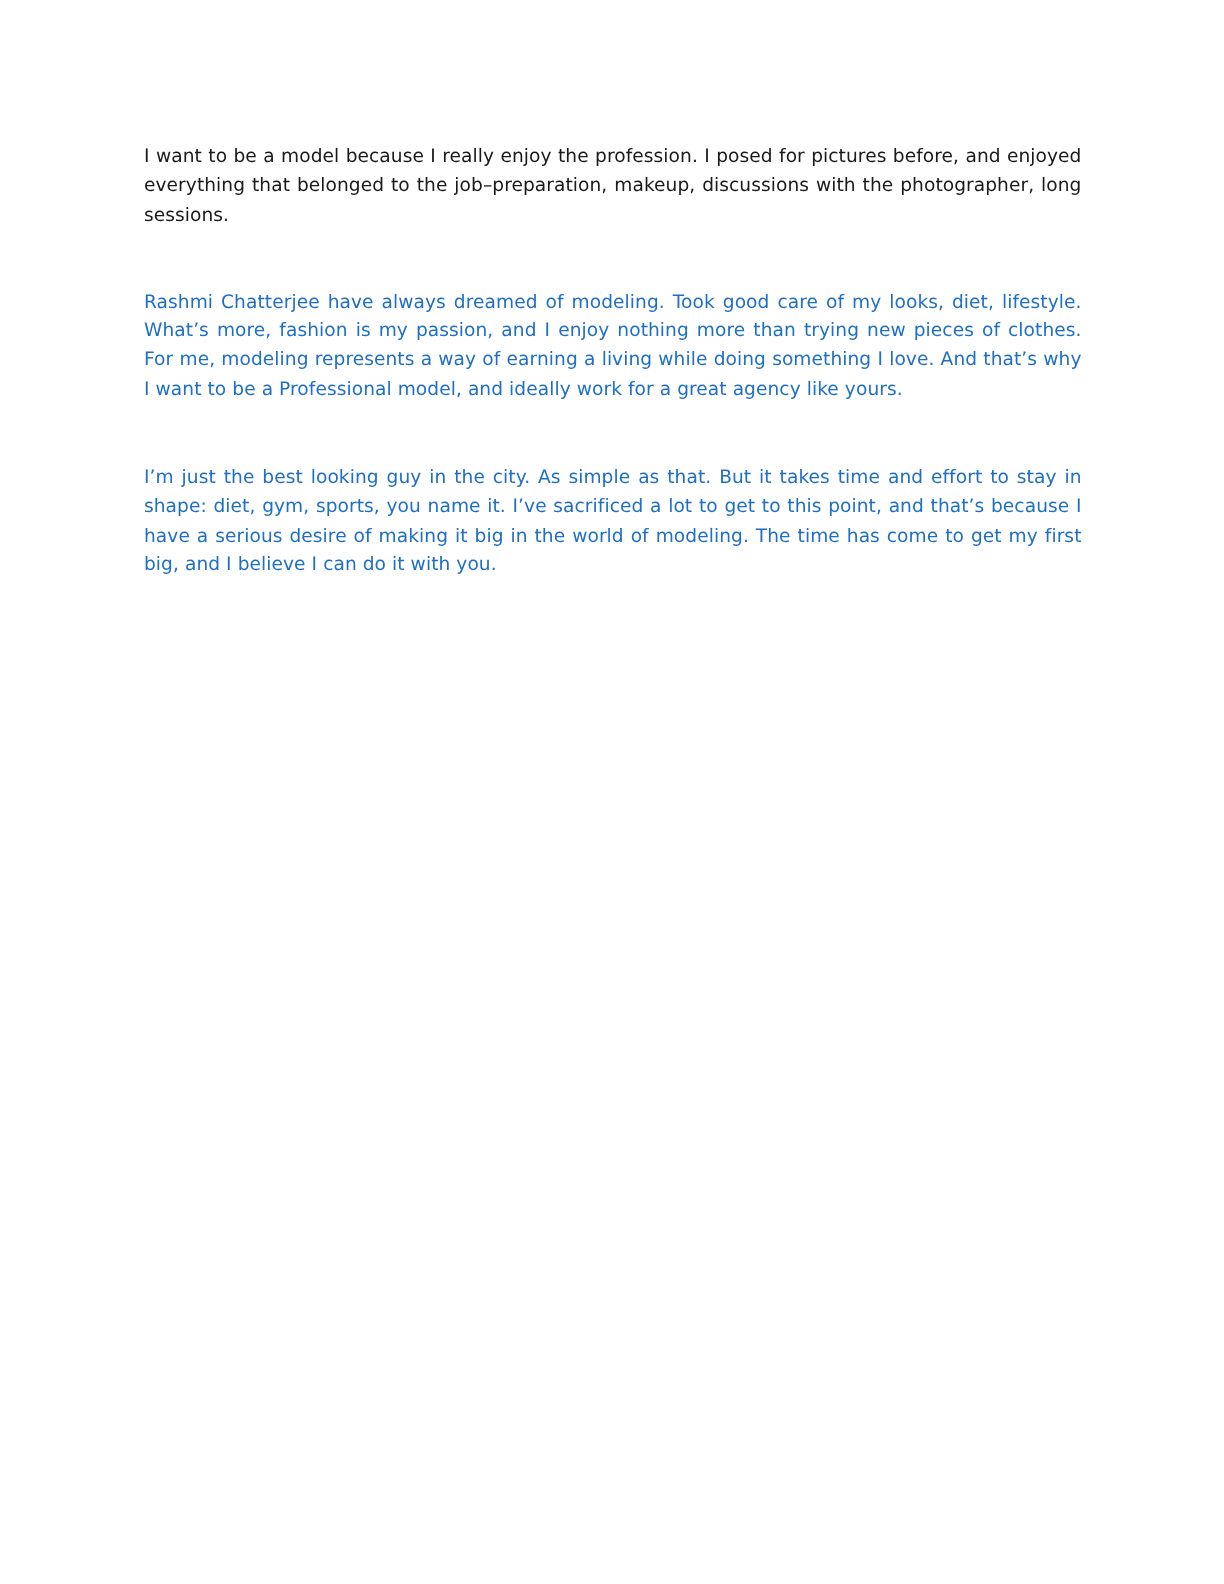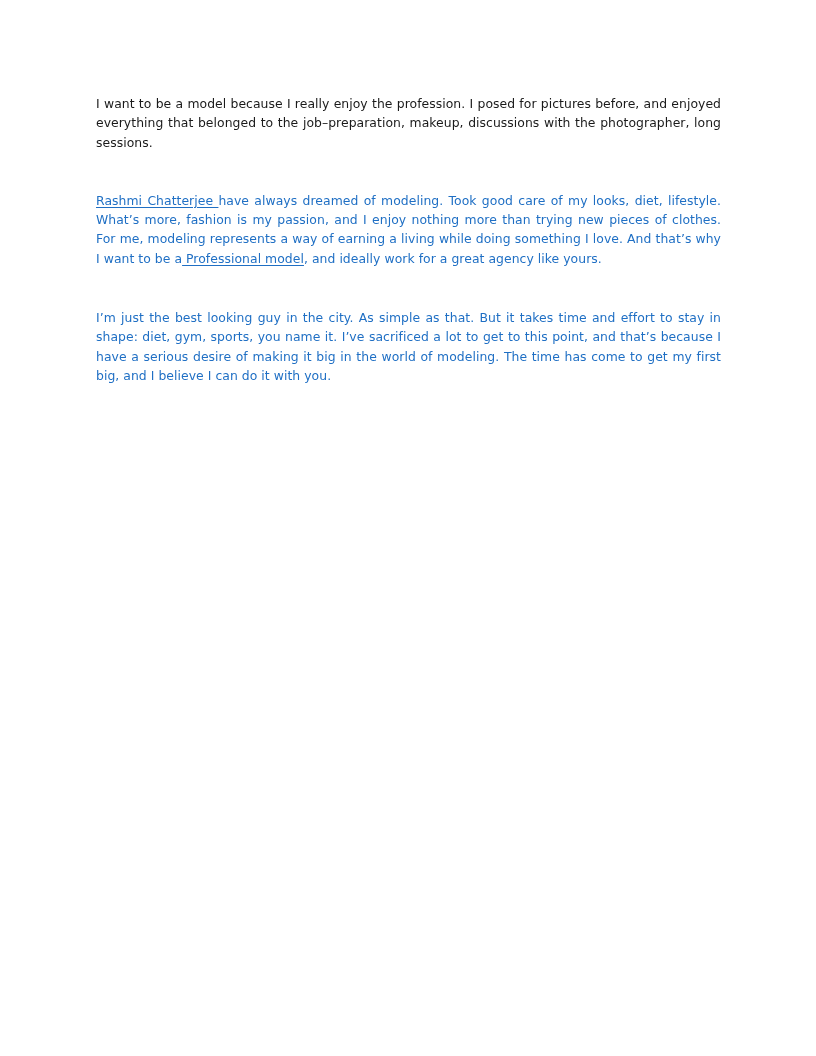--- a/index.html
+++ b/index.html
@@ -35,21 +35,20 @@
   }
   p.black {
     color: #1a1a1a;
   }
   p.blue {
     color: #1f6fc4;
   }
   .gap-1 { height: 39px; }
   .gap-2 { height: 40px; }
   .uline {
-    text-decoration: underline;
     text-underline-offset: 2px;
     margin-top: 24px;
   }
 </style>
 </head>
 <body>
 
 <div class="page">
   <div class="content">
 

